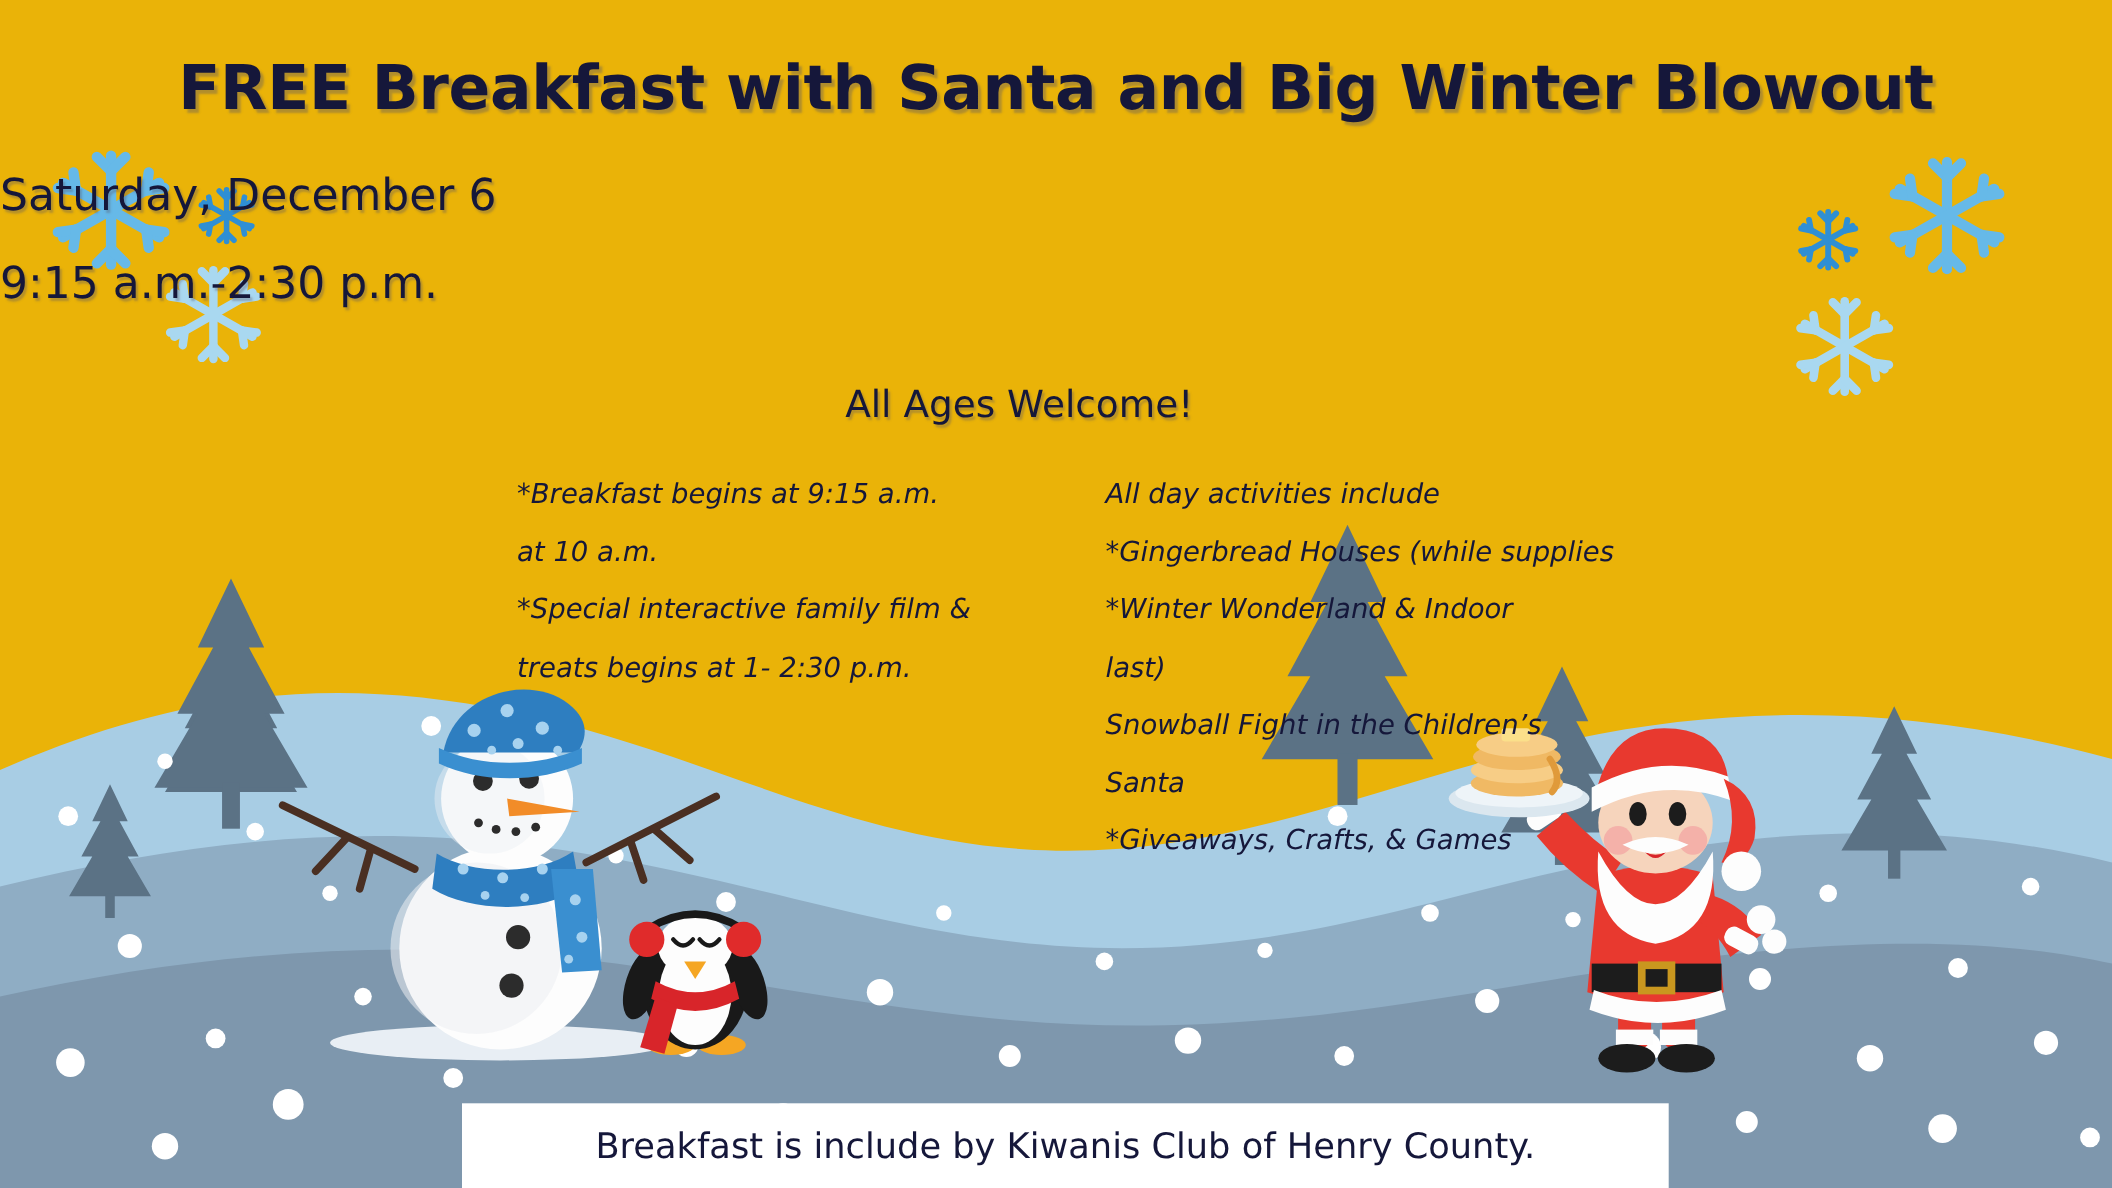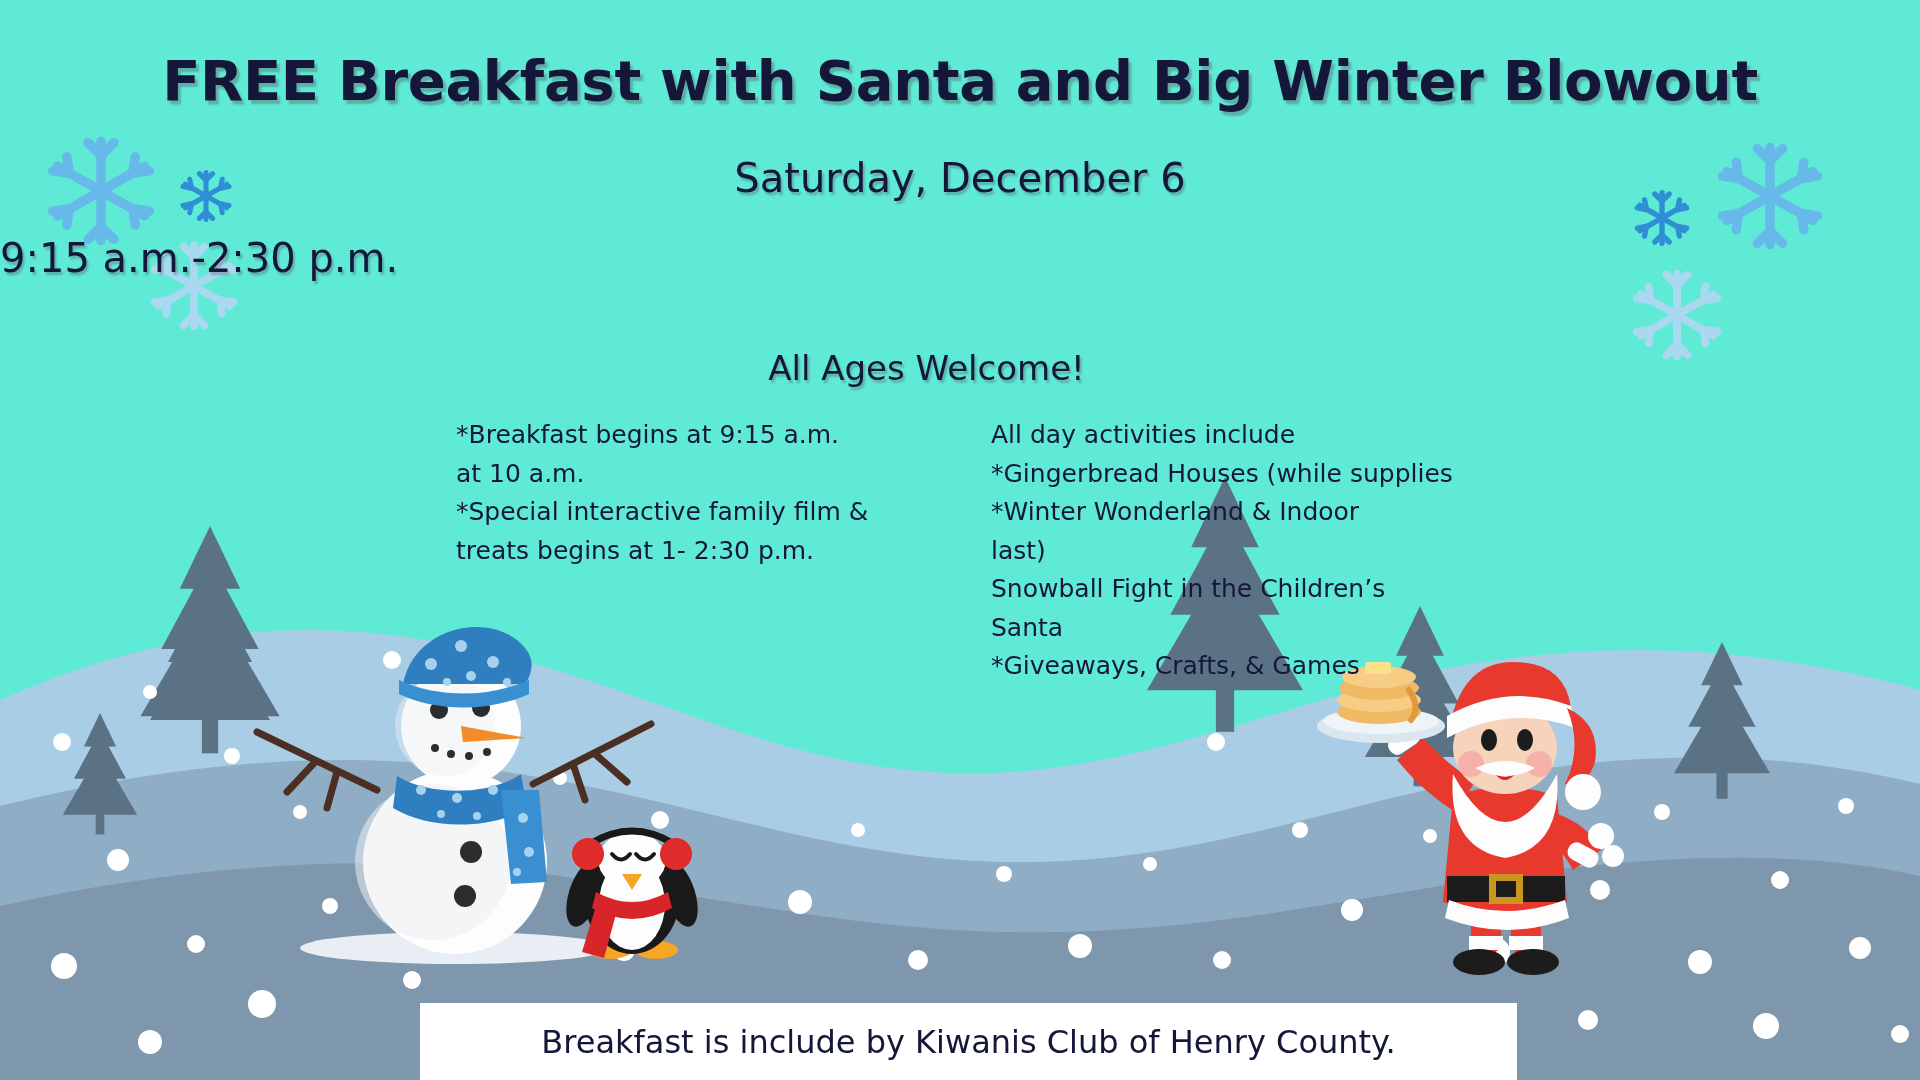--- a/index.html
+++ b/index.html
@@ -3,41 +3,41 @@
 <meta charset="utf-8">
 <style>
   * { margin:0; padding:0; box-sizing:border-box; }
   html,body { width:1920px; height:1080px; }
   body {
     font-family:"DejaVu Sans", sans-serif;
     background:#ffffff;
     overflow:hidden;
     position:relative;
   }
-  #flyer { position:relative; width:1920px; height:1080px; background:#5eead4; overflow:hidden; }
+  #flyer { position:relative; width:1920px; height:1080px; background:#eab308; overflow:hidden; }
 
   
   .scene { position:absolute; left:0; top:0; width:1920px; height:1080px; z-index:1; }
 
   
   .textlayer { position:absolute; left:0; top:0; width:1920px; height:1080px; z-index:5; }
 
   .title {
     position:absolute; left:0; top:52px; width:1920px;
     text-align:center;
     font-size:56px; line-height:1.05;
     font-weight:700;
     color:#15173a;
     letter-spacing:-0.3px;
     text-shadow:3px 4px 2px rgba(90,85,100,0.40);
     white-space:nowrap;
   }
   .subtitle1 {
     position:absolute; left:0; top:155px; width:1920px;
-    text-align:center; font-size:40px; color:#15173a; font-weight:400;
+    font-size:40px; color:#15173a; font-weight:400;
     text-shadow:2px 3px 2px rgba(90,85,100,0.38);
   }
   .subtitle2 {
     position:absolute; left:0; top:235px; width:1920px;
     text-align:left; font-size:40px; color:#15173a; font-weight:400;
     text-shadow:2px 3px 2px rgba(90,85,100,0.38);
   }
   .welcome {
     position:absolute; left:0; top:348px; width:1853px;
     text-align:center; font-size:34px; color:#15173a; font-weight:400;
@@ -46,21 +46,21 @@
 
   .col {
     position:absolute;
     font-size:25px;
     line-height:1.50;
     color:#15173a;
     font-weight:400;
   }
   .col-left  { left:455px; top:415px; width:470px; }
   .col-right { left:990px; top:415px; width:500px; }
-  .col p { margin:1px; white-space:pre-wrap; }
+  .col p { margin:15px; white-space:pre-wrap;font-style:italic; }
 
   
   .banner {
     position:absolute; left:420px; top:1003px;
     width:1097px; height:77px;
     background:#ffffff;
     z-index:8;
     display:flex; align-items:center; justify-content:center;
   }
   .banner span {

